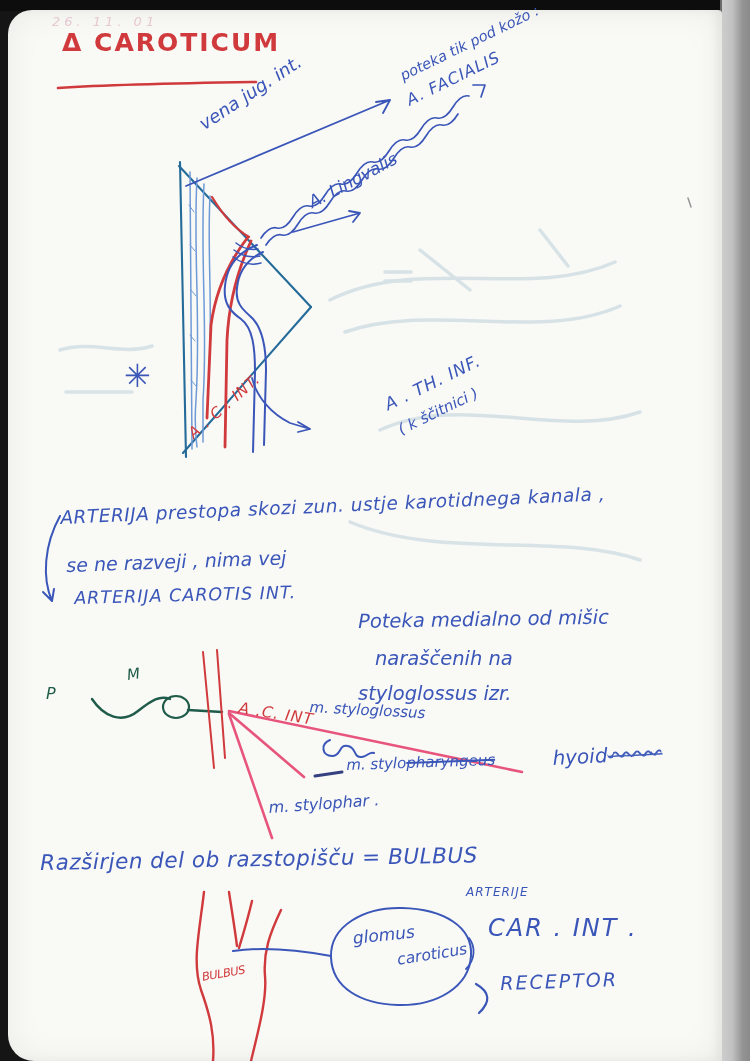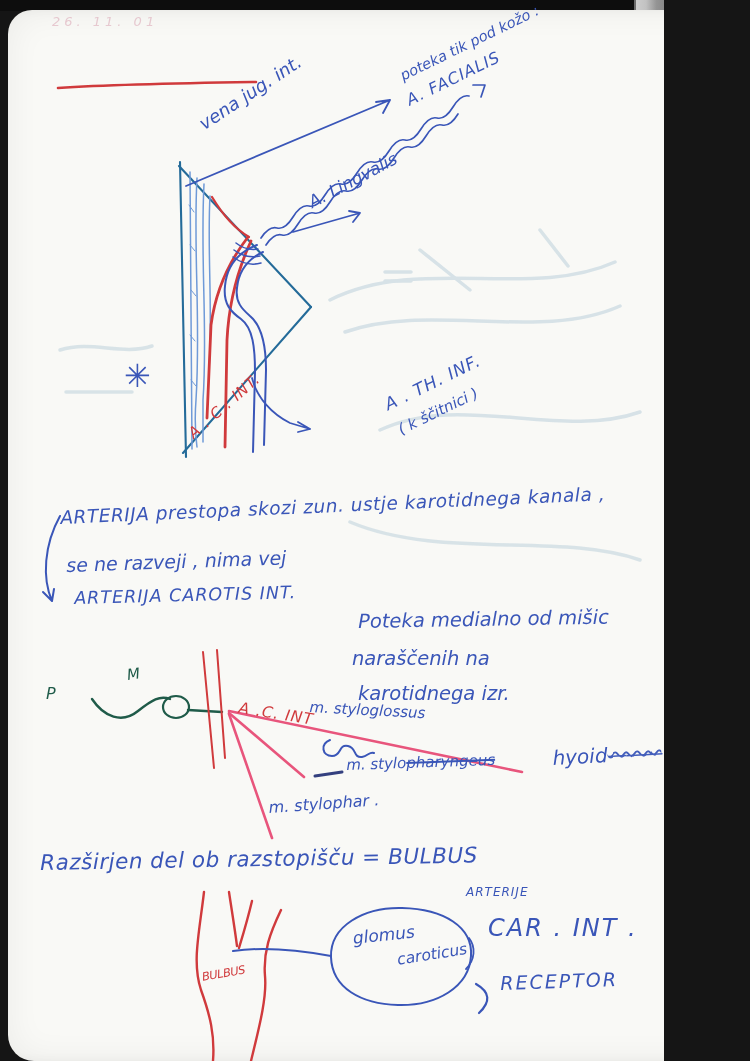--- a/index.html
+++ b/index.html
@@ -2,21 +2,21 @@
 <html style="--red-ink: #d03a3c; --blue-ink: #3a56b8; --lightblue-ink: #6f9ad8; --teal-ink: #246b99; --green-ink: #1f5b49; --pink-ink: #e8557c; --navy-ink: #34407f; --paper: #f9f9f6; --scan-bg: #151515;"><head>
 <meta charset="utf-8">
 <style>
   :root{
     --red-ink:#d03a3c; --blue-ink:#3a56b8; --lightblue-ink:#6f9ad8;
     --teal-ink:#246b99; --green-ink:#1f5b49; --pink-ink:#e8557c;
     --navy-ink:#34407f; --paper:#f9f9f6; --scan-bg:#151515; --ghost:#cfdde4;
   }
   html,body{margin:0;padding:0;}
   body{background:var(--scan-bg); font-family:"DejaVu Sans", sans-serif;}
-  .stage{position:relative;width:664px;height:1061px;overflow:hidden;background:var(--scan-bg);}
+  .stage{position:relative;width:750px;height:1061px;overflow:hidden;background:var(--scan-bg);}
   .edge-strip{position:absolute;top:0;right:0;width:30px;height:1061px;
     background:linear-gradient(to right,#cfcfcf 0%,#c2c2c2 40%,#949494 75%,#8a8a8a 100%);}
   .edge-strip::before{content:"";position:absolute;left:0;top:0;width:2px;height:100%;background:#6a6a6a;}
   .top-band{position:absolute;top:0;left:0;width:750px;height:11px;background:#0d0d0d;}
   .paper{position:absolute;left:8px;top:10px;width:714px;height:1051px;background:var(--paper);
     border-radius:24px 4px 0 26px;
     box-shadow:inset 0 0 35px rgba(0,0,0,0.06), inset -6px 0 10px rgba(0,0,0,0.05);}
   svg.art{position:absolute;left:0;top:0;z-index:3;}
   .hw{position:absolute;z-index:4;white-space:nowrap;font-style:italic;color:var(--blue-ink);
     transform-origin:left top;line-height:1.05;}
@@ -124,37 +124,38 @@
       <path class="ink-blue" stroke-width="2" d="M331,957 C330,926 364,907 402,908 C444,909 473,927 471,956 C469,987 437,1006 398,1005 C361,1004 332,988 331,957 Z"></path>
       <path class="ink-blue" stroke-width="1.8" d="M469,938 C476,947 475,960 466,969"></path>
       <path class="ink-blue" stroke-width="2.2" d="M476,984 q21,12 3,29"></path>
     </g>
 
     <path stroke="#555" stroke-width="1.5" opacity="0.6" d="M688,198 l3,9"></path>
   </svg>
 
   <div class="faint-date" style="left:52px;top:14px;">26. 11. 01</div>
 
+  <div class="hw red" style="left:62px;top:30px;font-size:25px;font-weight:bold;letter-spacing:2px;font-style:normal;">Δ CAROTICUM</div>
 
   <div class="hw" style="left:196px;top:118px;font-size:18px;transform:rotate(-33.5deg);">vena jug. int.</div>
   <div class="hw" style="left:398px;top:70px;font-size:14.5px;transform:rotate(-26deg);">poteka tik pod kožo :</div>
   <div class="hw" style="left:404px;top:94px;font-size:16px;letter-spacing:1px;transform:rotate(-26deg);">A. FACIALIS</div>
   <div class="hw" style="left:306px;top:196px;font-size:17px;transform:rotate(-28deg);">A. Lingvalis</div>
   <div class="hw" style="left:382px;top:398px;font-size:17px;letter-spacing:1px;transform:rotate(-26deg);">A . TH. INF.</div>
   <div class="hw" style="left:396px;top:424px;font-size:15px;transform:rotate(-26deg);">( k ščitnici )</div>
   <div class="hw red" style="left:186px;top:430px;font-size:15px;transform:rotate(-41deg);letter-spacing:1px;">A . C . INT.</div>
   <div class="hw" style="left:124px;top:360px;font-size:32px;font-style:normal;">✳</div>
 
   <div class="hw" style="left:60px;top:508px;font-size:18.5px;letter-spacing:.5px;transform:rotate(-2.5deg);">ARTERIJA prestopa skozi zun. ustje karotidnega kanala ,</div>
   <div class="hw" style="left:66px;top:556px;font-size:19px;transform:rotate(-2deg);">se ne razveji , nima vej</div>
   <div class="hw" style="left:74px;top:589px;font-size:17.5px;letter-spacing:1px;transform:rotate(-1.5deg);">ARTERIJA CAROTIS INT.</div>
 
   <div class="hw" style="left:358px;top:612px;font-size:19.5px;transform:rotate(-1deg);">Poteka medialno od mišic</div>
-  <div class="hw" style="left:352px;top:649px;font-size:19.5px;">naraščenih na</div>
-  <div class="hw" style="left:358px;top:684px;font-size:19.5px;">karotidnega izr.</div>
+  <div class="hw" style="left:375px;top:649px;font-size:19.5px;">naraščenih na</div>
+  <div class="hw" style="left:358px;top:684px;font-size:19.5px;">styloglossus izr.</div>
 
   <div class="hw green" style="left:46px;top:686px;font-size:16px;">P</div>
   <div class="hw green" style="left:126px;top:668px;font-size:15px;transform:rotate(-8deg);">M</div>
   <div class="hw red" style="left:240px;top:700px;font-size:15.5px;transform:rotate(9deg);letter-spacing:1px;">A .C. INT</div>
   <div class="hw" style="left:310px;top:700px;font-size:15px;transform:rotate(3deg);">m. styloglossus</div>
   <div class="hw" style="left:346px;top:758px;font-size:15px;transform:rotate(-2deg);"><span>m. stylo</span><span class="struck">pharyngeus</span></div>
   <div class="hw" style="left:552px;top:748px;font-size:20px;transform:rotate(-3deg);"><span>hyoid</span><span class="scribble">———</span></div>
   <div class="hw" style="left:268px;top:800px;font-size:16px;transform:rotate(-4deg);">m. stylophar .</div>
 
   <div class="hw" style="left:40px;top:852px;font-size:21.5px;letter-spacing:.5px;transform:rotate(-1deg);">Razširjen del ob razstopišču = BULBUS</div>

